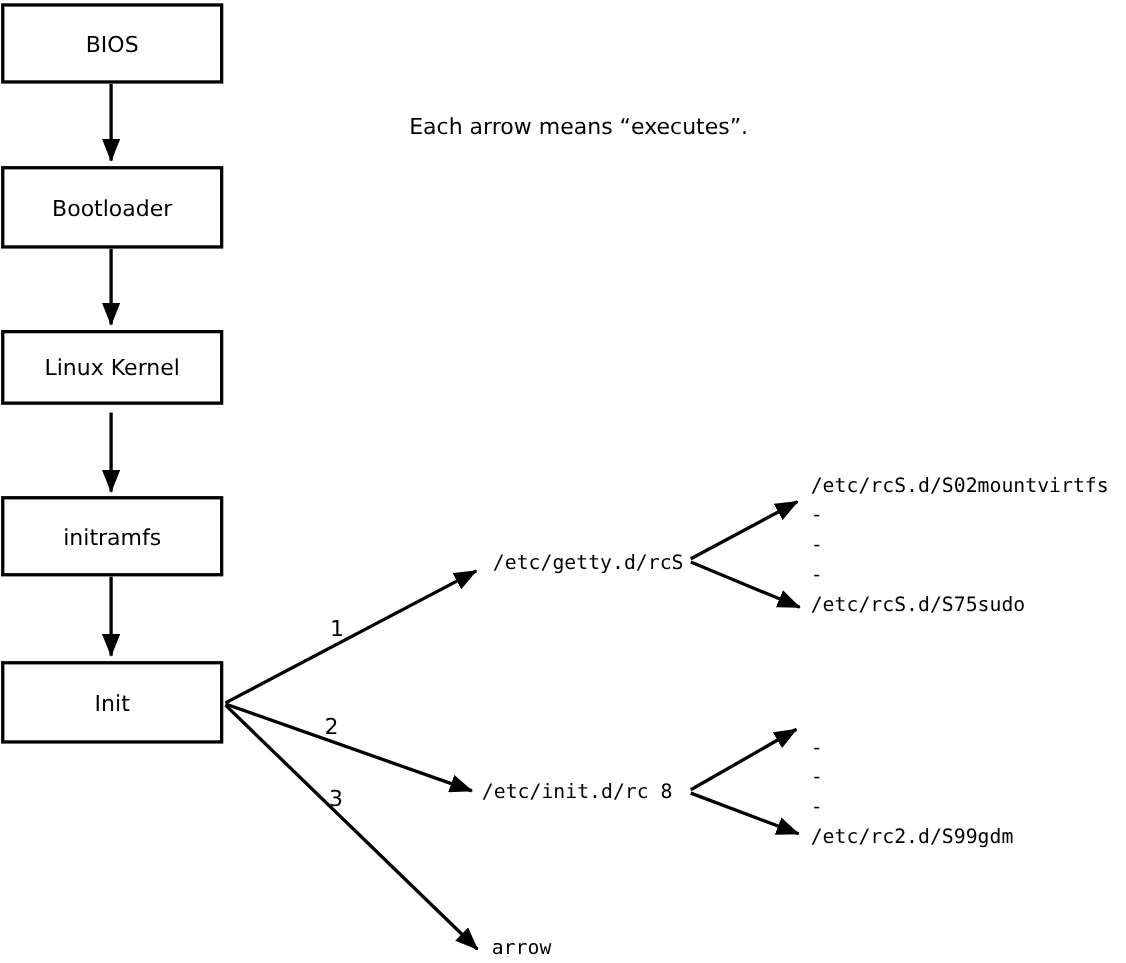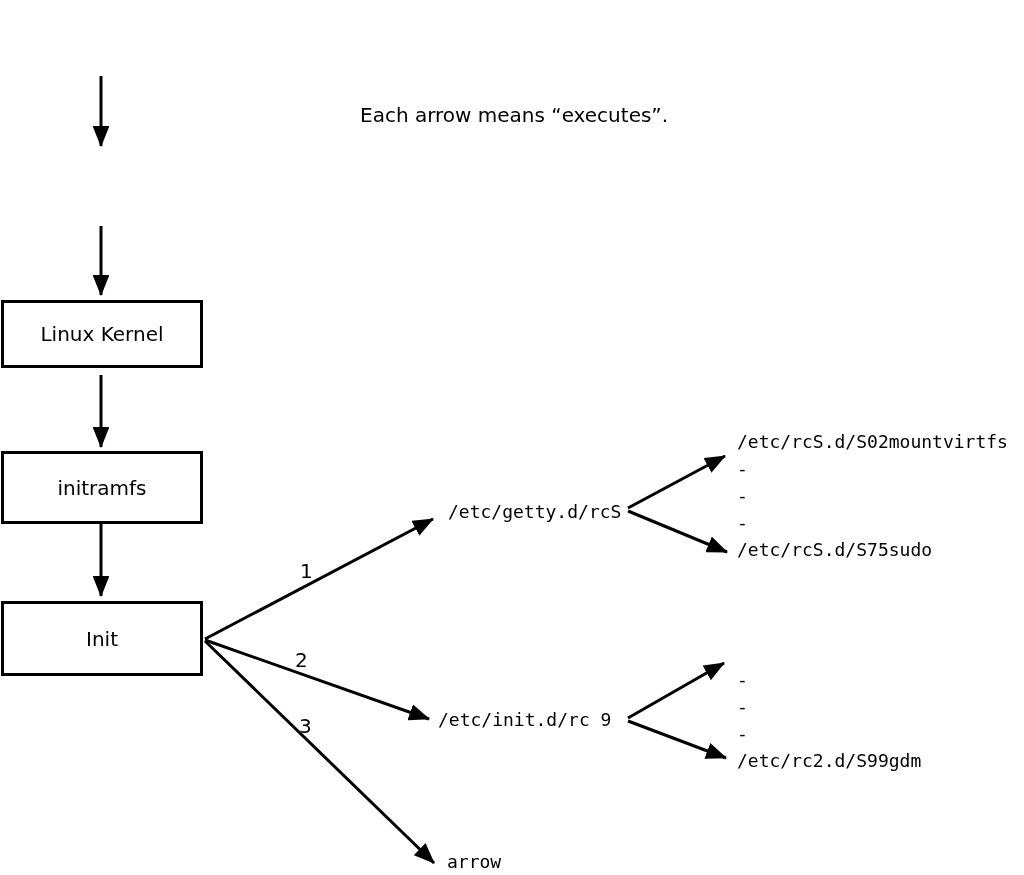--- a/index.html
+++ b/index.html
@@ -68,38 +68,44 @@
     <line class="arrow" x1="101" y1="524" x2="101" y2="596" marker-end="url(#ah)"></line>
     <line class="arrow" x1="205" y1="639" x2="433" y2="519" marker-end="url(#ah)"></line>
     <line class="arrow" x1="205" y1="640" x2="429" y2="719" marker-end="url(#ah)"></line>
     <line class="arrow" x1="205" y1="641" x2="434" y2="863" marker-end="url(#ah)"></line>
     <line class="arrow" x1="628" y1="508" x2="725" y2="456" marker-end="url(#ah)"></line>
     <line class="arrow" x1="628" y1="511" x2="727" y2="552" marker-end="url(#ah)"></line>
     <line class="arrow" x1="628" y1="718" x2="724" y2="663" marker-end="url(#ah)"></line>
     <line class="arrow" x1="628" y1="721" x2="726" y2="758" marker-end="url(#ah)"></line>
   </svg>
 
+  <div class="box" style="top:3px;height:73px;">
+    <span>BIOS</span>
+  </div>
+  <div class="box" style="top:151px;height:75px;">
+    <span>Bootloader</span>
+  </div>
   <div class="box" style="top:300px;height:68px;">
     <span>Linux Kernel</span>
   </div>
   <div class="box" style="top:601px;height:75px;">
     <span>Init</span>
   </div>
   <div class="box" style="top:451px;height:73px;">
     <span>initramfs</span>
   </div>
 
-  <div class="sans20" style="left:360px;top:105px;">Each arrow means “executes”.</div>
+  <div class="sans20" style="left:372px;top:105px;">Each arrow means “executes”.</div>
 
   <div class="sans20" style="left:300px;top:561px;">1</div>
   <div class="sans20" style="left:295px;top:650px;">2</div>
   <div class="sans20" style="left:299px;top:716px;">3</div>
 
   <div class="mono18" style="left:448px;top:503px;">/etc/getty.d/rcS</div>
-  <div class="mono18" style="left:438px;top:711px;">/etc/init.d/rc 9</div>
+  <div class="mono18" style="left:438px;top:711px;">/etc/init.d/rc 8</div>
   <div class="mono18" style="left:447px;top:853px;">arrow</div>
 
   <div class="mono18" style="left:737px;top:433px;">/etc/rcS.d/S02mountvirtfs</div>
   <div class="mono18" style="left:737px;top:460px;">-</div>
   <div class="mono18" style="left:737px;top:487px;">-</div>
   <div class="mono18" style="left:737px;top:514px;">-</div>
   <div class="mono18" style="left:737px;top:541px;">/etc/rcS.d/S75sudo</div>
 
   <div class="mono18" style="left:737px;top:671px;">-</div>
   <div class="mono18" style="left:737px;top:698px;">-</div>

